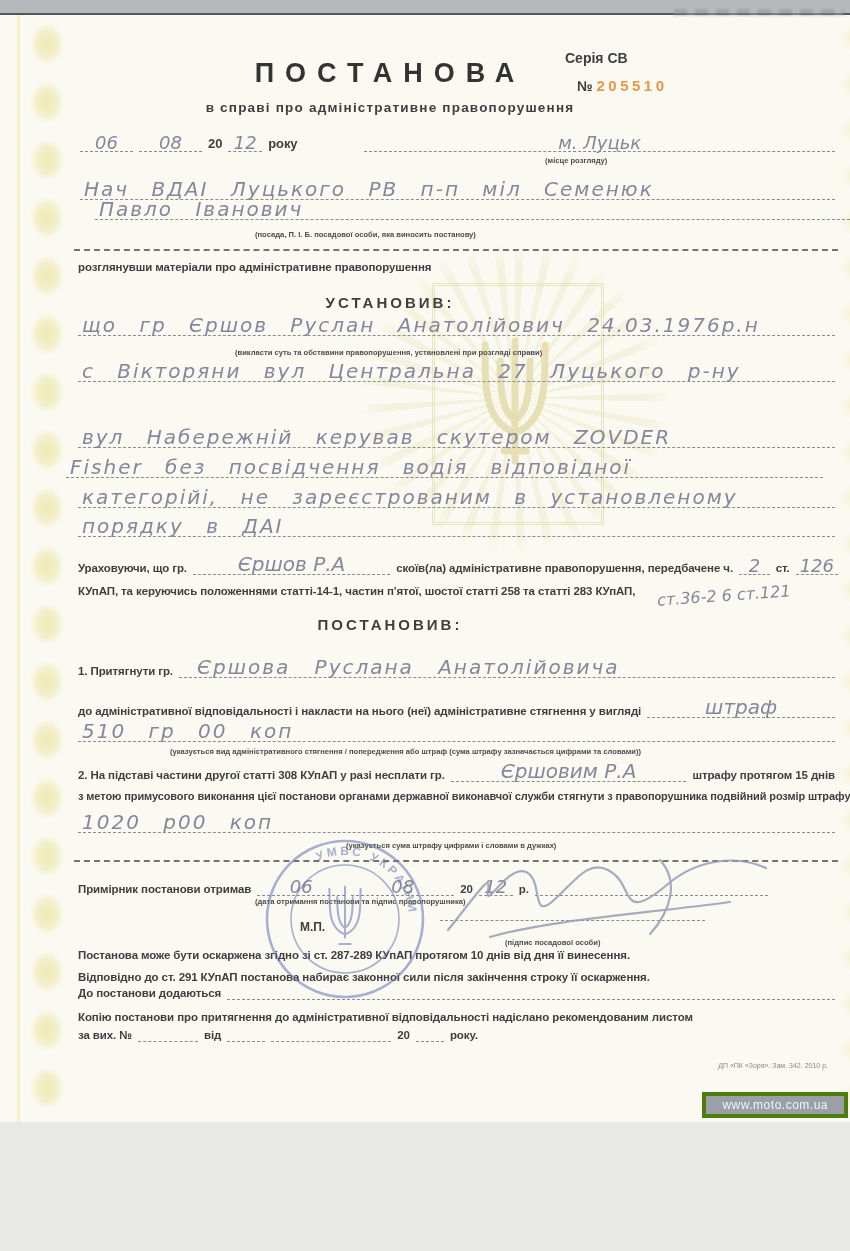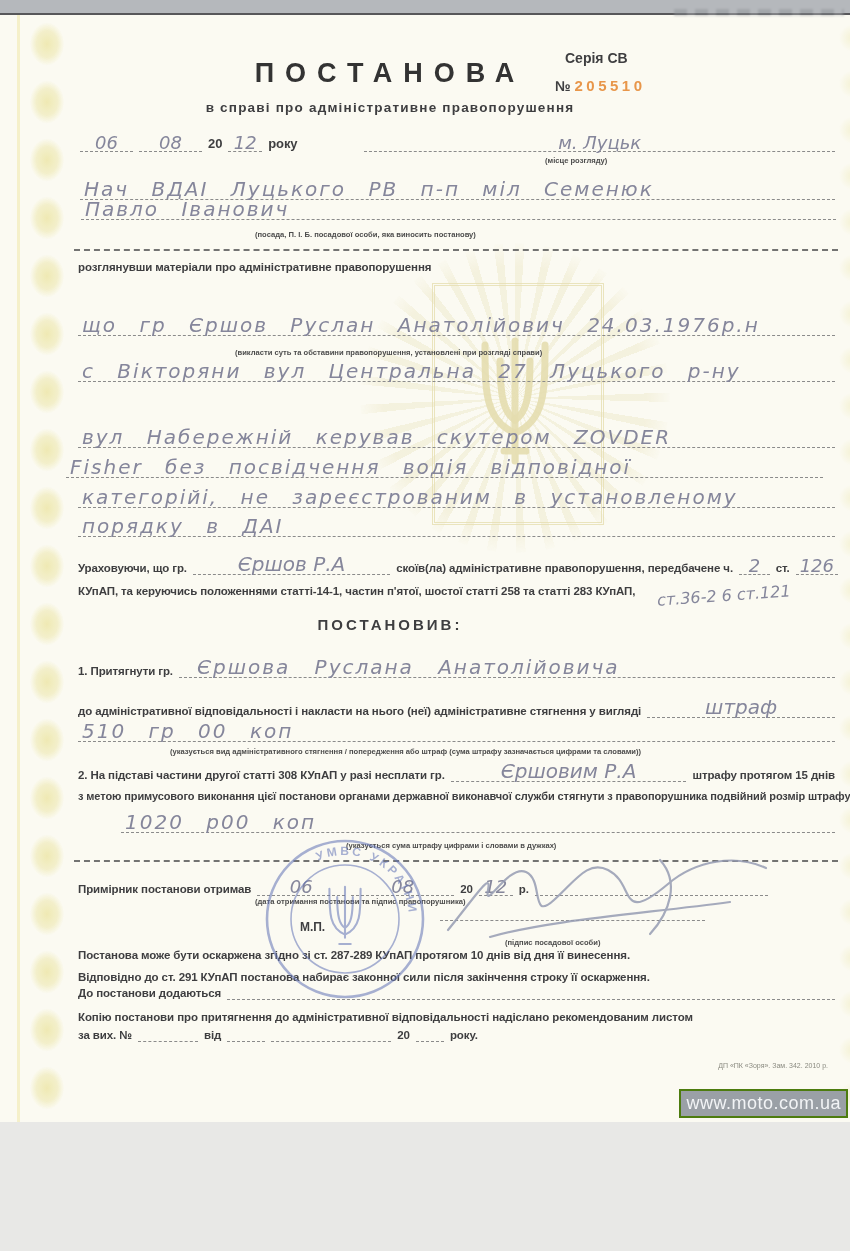--- a/index.html
+++ b/index.html
@@ -40,22 +40,22 @@
   .hcen{position:absolute;left:0;right:70px;text-align:center;font-weight:700;z-index:3;}
   .title{font-size:27px;letter-spacing:11px;color:#333;}
   .subtitle{font-size:13.5px;letter-spacing:1.2px;}
   .sect{font-size:15px;letter-spacing:3px;}
   .serial{position:absolute;z-index:3;font-weight:700;}
   .orange{color:#e8964a;letter-spacing:3.5px;}
   .note{position:absolute;z-index:3;}
   .stamp{position:absolute;left:252px;top:826px;width:186px;height:186px;z-index:4;opacity:.55;}
   .sig{position:absolute;z-index:5;}
   .printnote{position:absolute;right:22px;top:1062px;font-size:7px;color:#8a8a80;z-index:3;}
-  .wmbox{position:absolute;right:2px;bottom:4px;background:#9aa0a6;border:2px solid #4d7c0f;color:#f2f4f6;
-         font-size:18px;padding:2px 5px;z-index:8;letter-spacing:.5px;}
+  .wmbox{position:absolute;right:2px;bottom:4px;background:#9aa0a6;border:4px solid #4d7c0f;color:#f2f4f6;
+         font-size:12px;padding:2px 16px;z-index:8;letter-spacing:.5px;}
 </style>
 </head>
 <body>
 
 <div class="page">
 
   <div class="scantop"></div>
   <div class="smudge"></div>
   <div class="band-left"></div>
   <div class="band-right"></div>
@@ -69,49 +69,50 @@
         <path d="M 0,-62 L 0,36"></path>
         <path d="M -15,-42 C -15,-6 -11,10 0,17"></path>
         <path d="M 15,-42 C 15,-6 11,10 0,17"></path>
         <path d="M -11,48 L 11,48 M 0,36 L 0,58"></path>
       </g>
     </svg>
   </div>
 
   <div class="hcen title" style="top:58px;">ПОСТАНОВА</div>
   <div class="serial" style="top:50px;left:565px;font-size:14px;">Серія СВ</div>
-  <div class="serial" style="top:77px;left:555px;font-size:14px;">
+  <div class="serial" style="top:77px;left:577px;font-size:14px;">
     <span>№</span>
     <span class="orange" style="font-size:15px;">205510</span>
   </div>
   <div class="hcen subtitle" style="top:100px;">в справі про адміністративне правопорушення</div>
 
   <div class="row" style="top:134px;left:80px;width:755px;">
     <span class="bl hw mid" style="width:45px;">06</span>
     <span class="bl hw mid" style="width:55px;">08</span>
     <span class="pt" style="font-size:13px;">20</span>
     <span class="bl hw mid" style="width:26px;">12</span>
     <span class="pt" style="font-size:13px;">року</span>
     <span style="width:55px;"></span>
     <span class="bl hw mid" style="flex:1;">м.  Луцьк</span>
   </div>
   <div class="cap" style="top:156px;left:545px;">(місце розгляду)</div>
 
   <div class="row est" style="top:180px;left:80px;width:755px;">
     <span class="bl hw" style="flex:1;">Нач  ВДАІ  Луцького  РВ   п-п  міл   Семенюк</span>
   </div>
-  <div class="row est" style="top:200px;left:81px;width:755px;">
+  <div class="row est" style="top:200px;left:95px;width:755px;">
     <span class="bl hw" style="flex:1;">Павло  Іванович</span>
   </div>
   <div class="cap" style="top:230px;left:255px;">(посада, П. І. Б. посадової особи, яка виносить постанову)</div>
 
   <div class="sep" style="top:249px;"></div>
 
   <div class="note pt" style="top:260px;left:78px;">розглянувши матеріали про адміністративне правопорушення</div>
 
+  <div class="hcen sect" style="top:294px;">УСТАНОВИВ:</div>
 
   <div class="row est" style="top:316px;left:78px;width:757px;">
     <span class="bl hw" style="flex:1;">що гр  Єршов  Руслан  Анатолійович  24.03.1976р.н</span>
   </div>
   <div class="cap" style="top:348px;left:235px;">(викласти суть та обставини правопорушення, установлені при розгляді справи)</div>
   <div class="row est" style="top:362px;left:78px;width:757px;">
     <span class="bl hw" style="flex:1;">с Вікторяни   вул Центральна 27   Луцького р-ну</span>
   </div>
   <div class="row est" style="top:428px;left:78px;width:757px;">
     <span class="bl hw" style="flex:1;">вул  Набережній   керував  скутером  ZOVDER</span>
@@ -155,21 +156,21 @@
   <div class="row" style="top:762px;left:78px;width:757px;">
     <span class="pt">2. На підставі частини другої статті 308 КУпАП у разі несплати гр.</span>
     <span class="bl hw big" style="flex:1;">Єршовим  Р.А</span>
     <span class="pt">штрафу протягом 15 днів</span>
   </div>
   <div class="row" style="top:790px;left:78px;width:760px;">
     <span class="pt" style="font-size:11px;">з метою примусового виконання цієї постанови органами державної виконавчої служби стягнути з правопорушника подвійний розмір штрафу</span>
     <span class="bl" style="flex:1;"></span>
   </div>
   <div class="row est" style="top:813px;left:78px;width:757px;">
-    <span class="bl hw" style="flex:1;margin-left:43px;">1020 р00 коп</span>
+    <span class="bl hw" style="flex:1;">1020 р00 коп</span>
   </div>
   <div class="cap" style="top:841px;left:346px;">(указується сума штрафу цифрами і словами в дужках)</div>
 
   <div class="sep" style="top:860px;"></div>
 
   <div class="row" style="top:878px;left:78px;width:690px;">
     <span class="pt">Примірник постанови отримав</span>
     <span class="bl hw mid" style="width:80px;">06</span>
     <span class="bl hw mid" style="width:95px;">08</span>
     <span class="pt">20</span>

